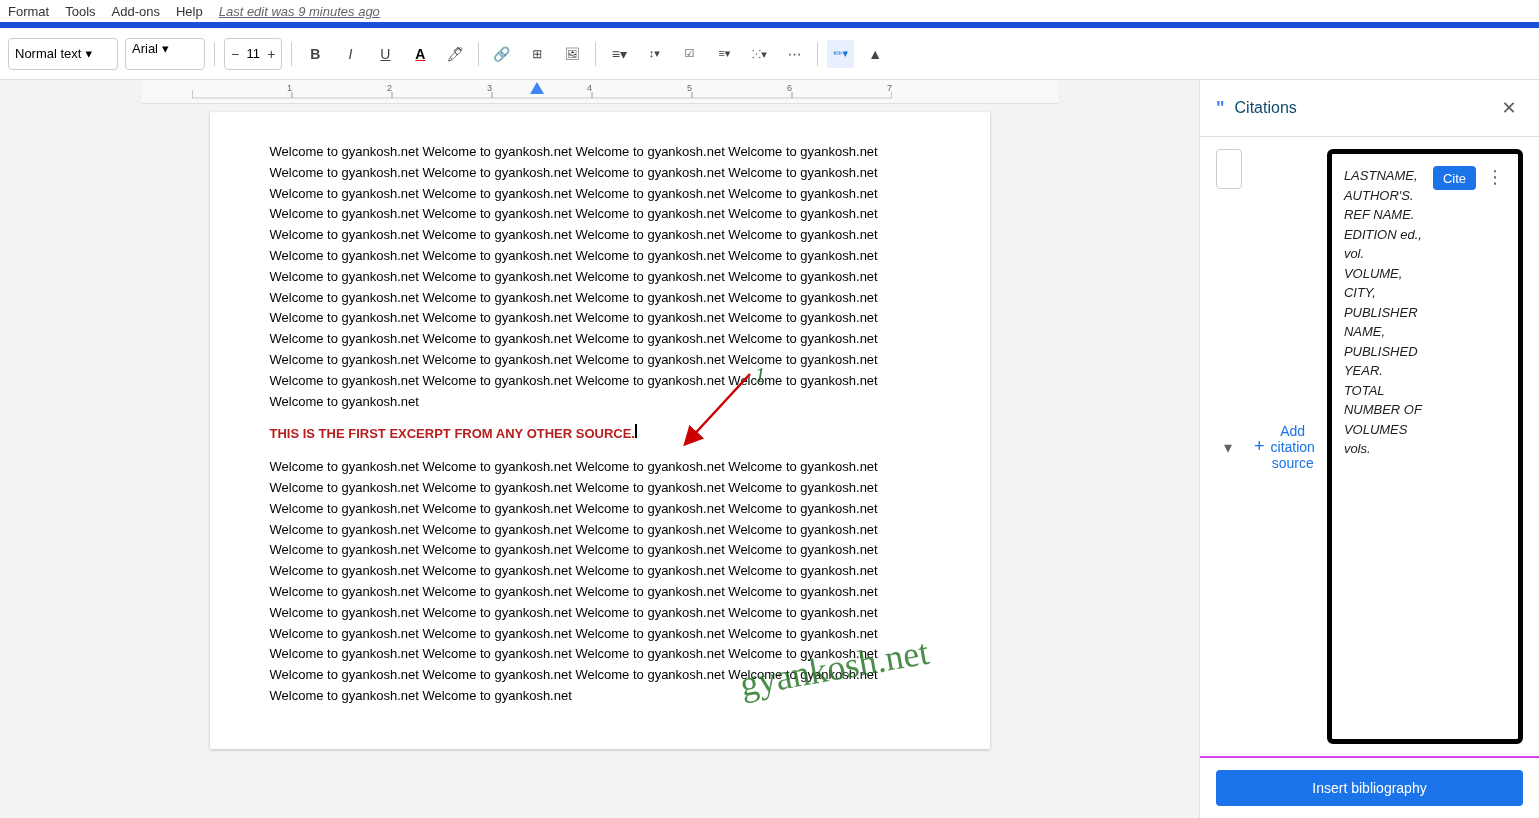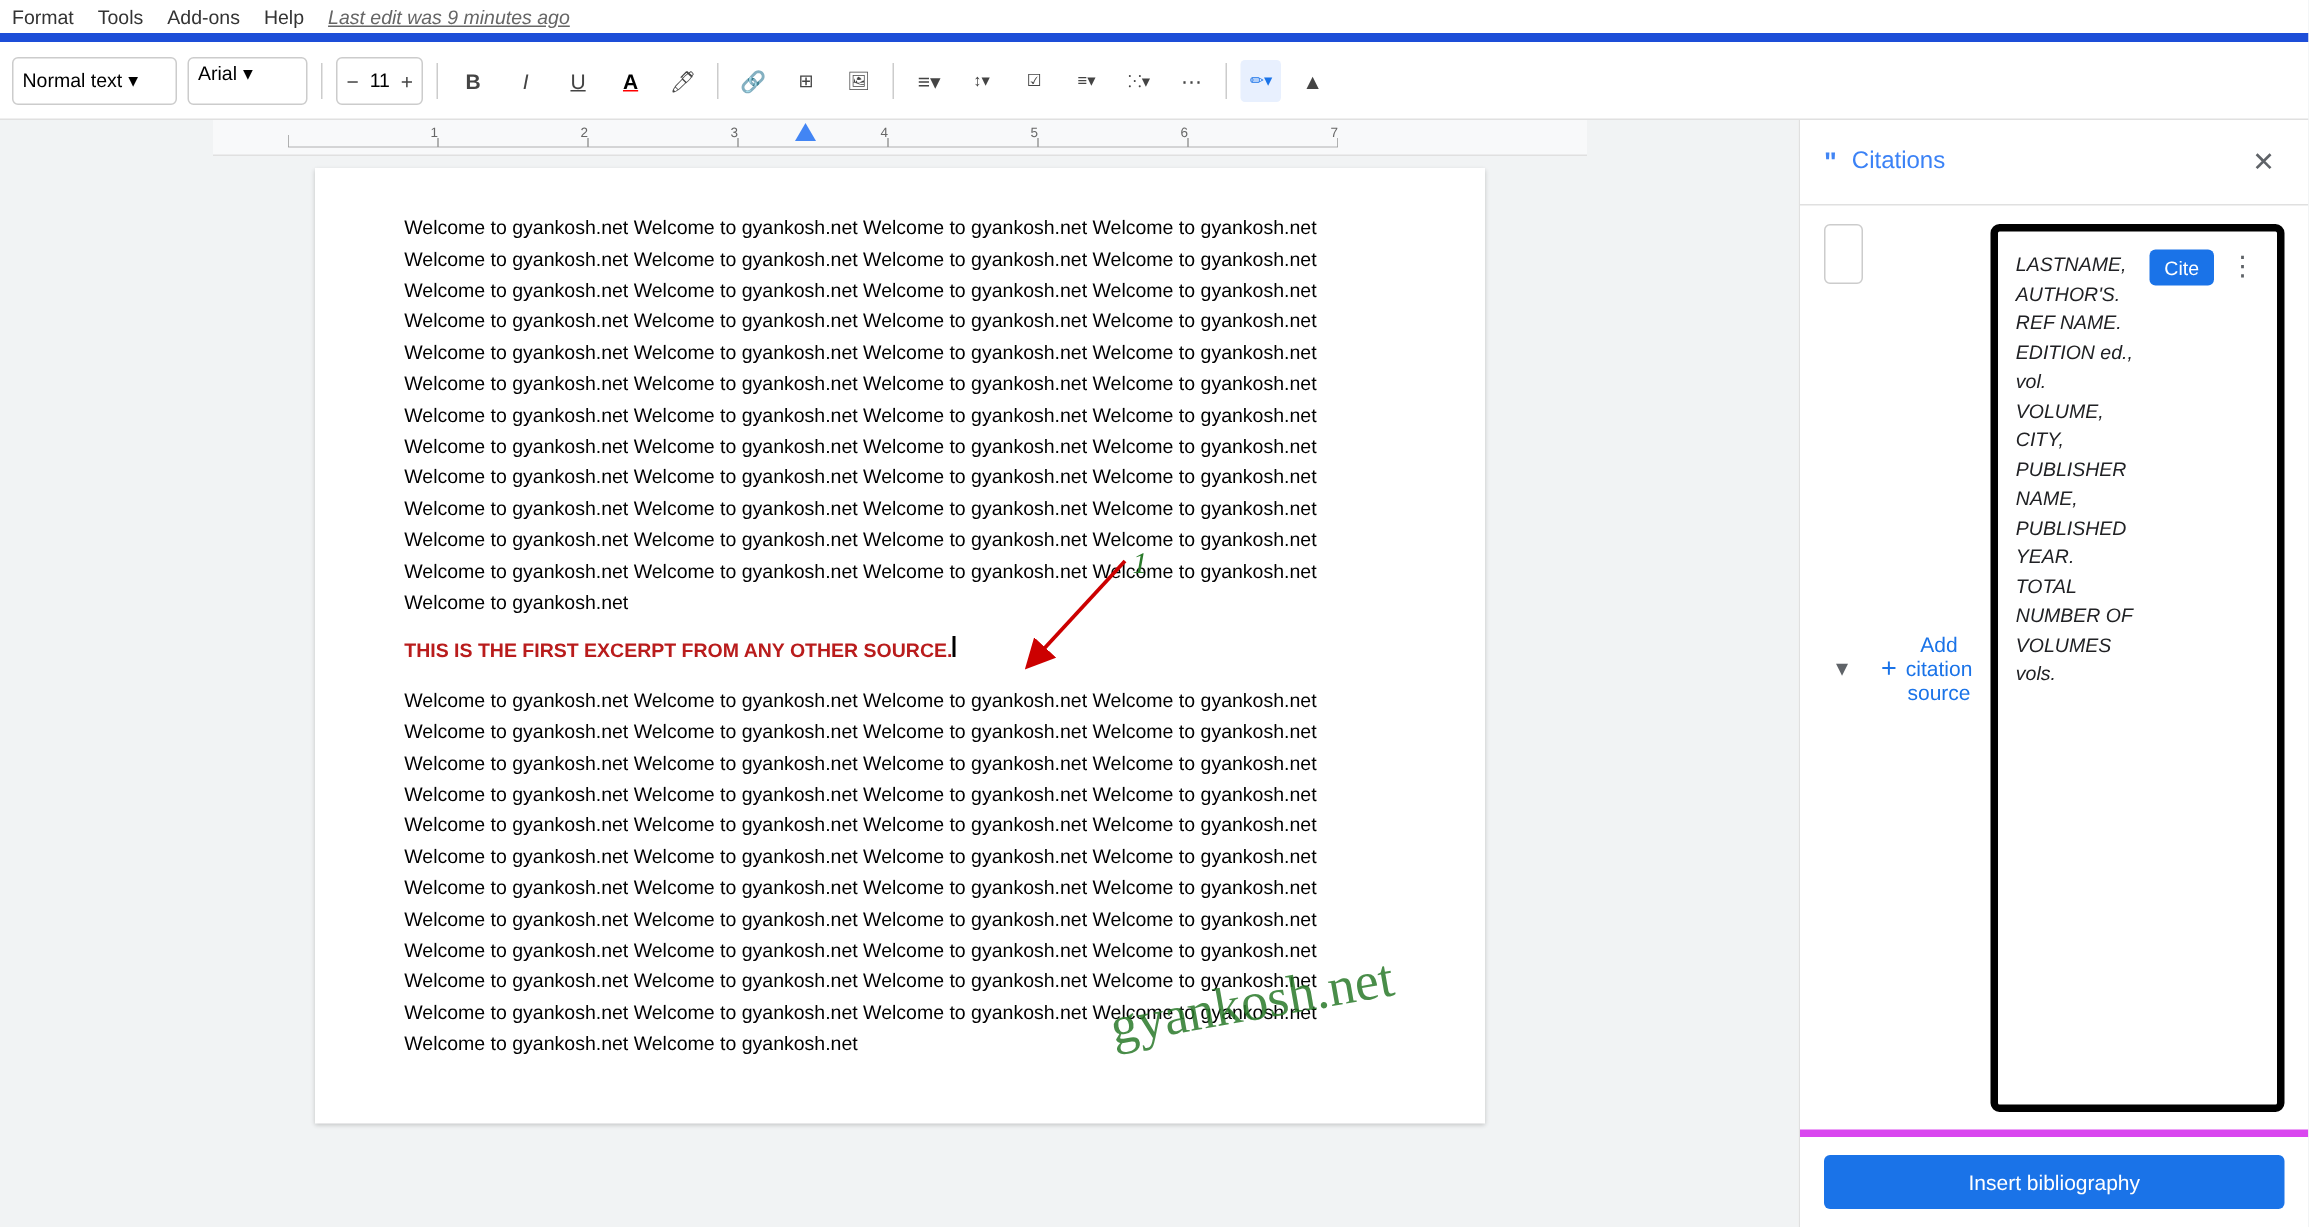--- a/index.html
+++ b/index.html
@@ -174,21 +174,21 @@
     }
     .citations-header .quote-icon {
       color: #4285f4;
       font-size: 18px;
       font-weight: bold;
     }
     .citations-header .title {
       font-size: 16px;
       font-weight: 500;
       flex: 1;
-      color: #3b82f6;
+      color: #0c4a6e;
     }
     .citations-header .close-btn {
       color: #5f6368;
       cursor: pointer;
       font-size: 18px;
       border: none;
       background: transparent;
       padding: 2px;
       border-radius: 50%;
       width: 28px; height: 28px;
@@ -280,21 +280,21 @@
 
     .citation-card-menu {
       color: #5f6368;
       cursor: pointer;
       font-size: 18px;
       padding: 0 2px;
     }
 
     .citations-footer {
       padding: 12px 16px;
-      border-top: 5px solid #d946ef;
+      border-top: 2px solid #d946ef;
     }
 
     .insert-bibliography-btn {
       width: 100%;
       background: #1a73e8;
       color: #fff;
       border: none;
       border-radius: 4px;
       padding: 10px;
       font-size: 14px;

